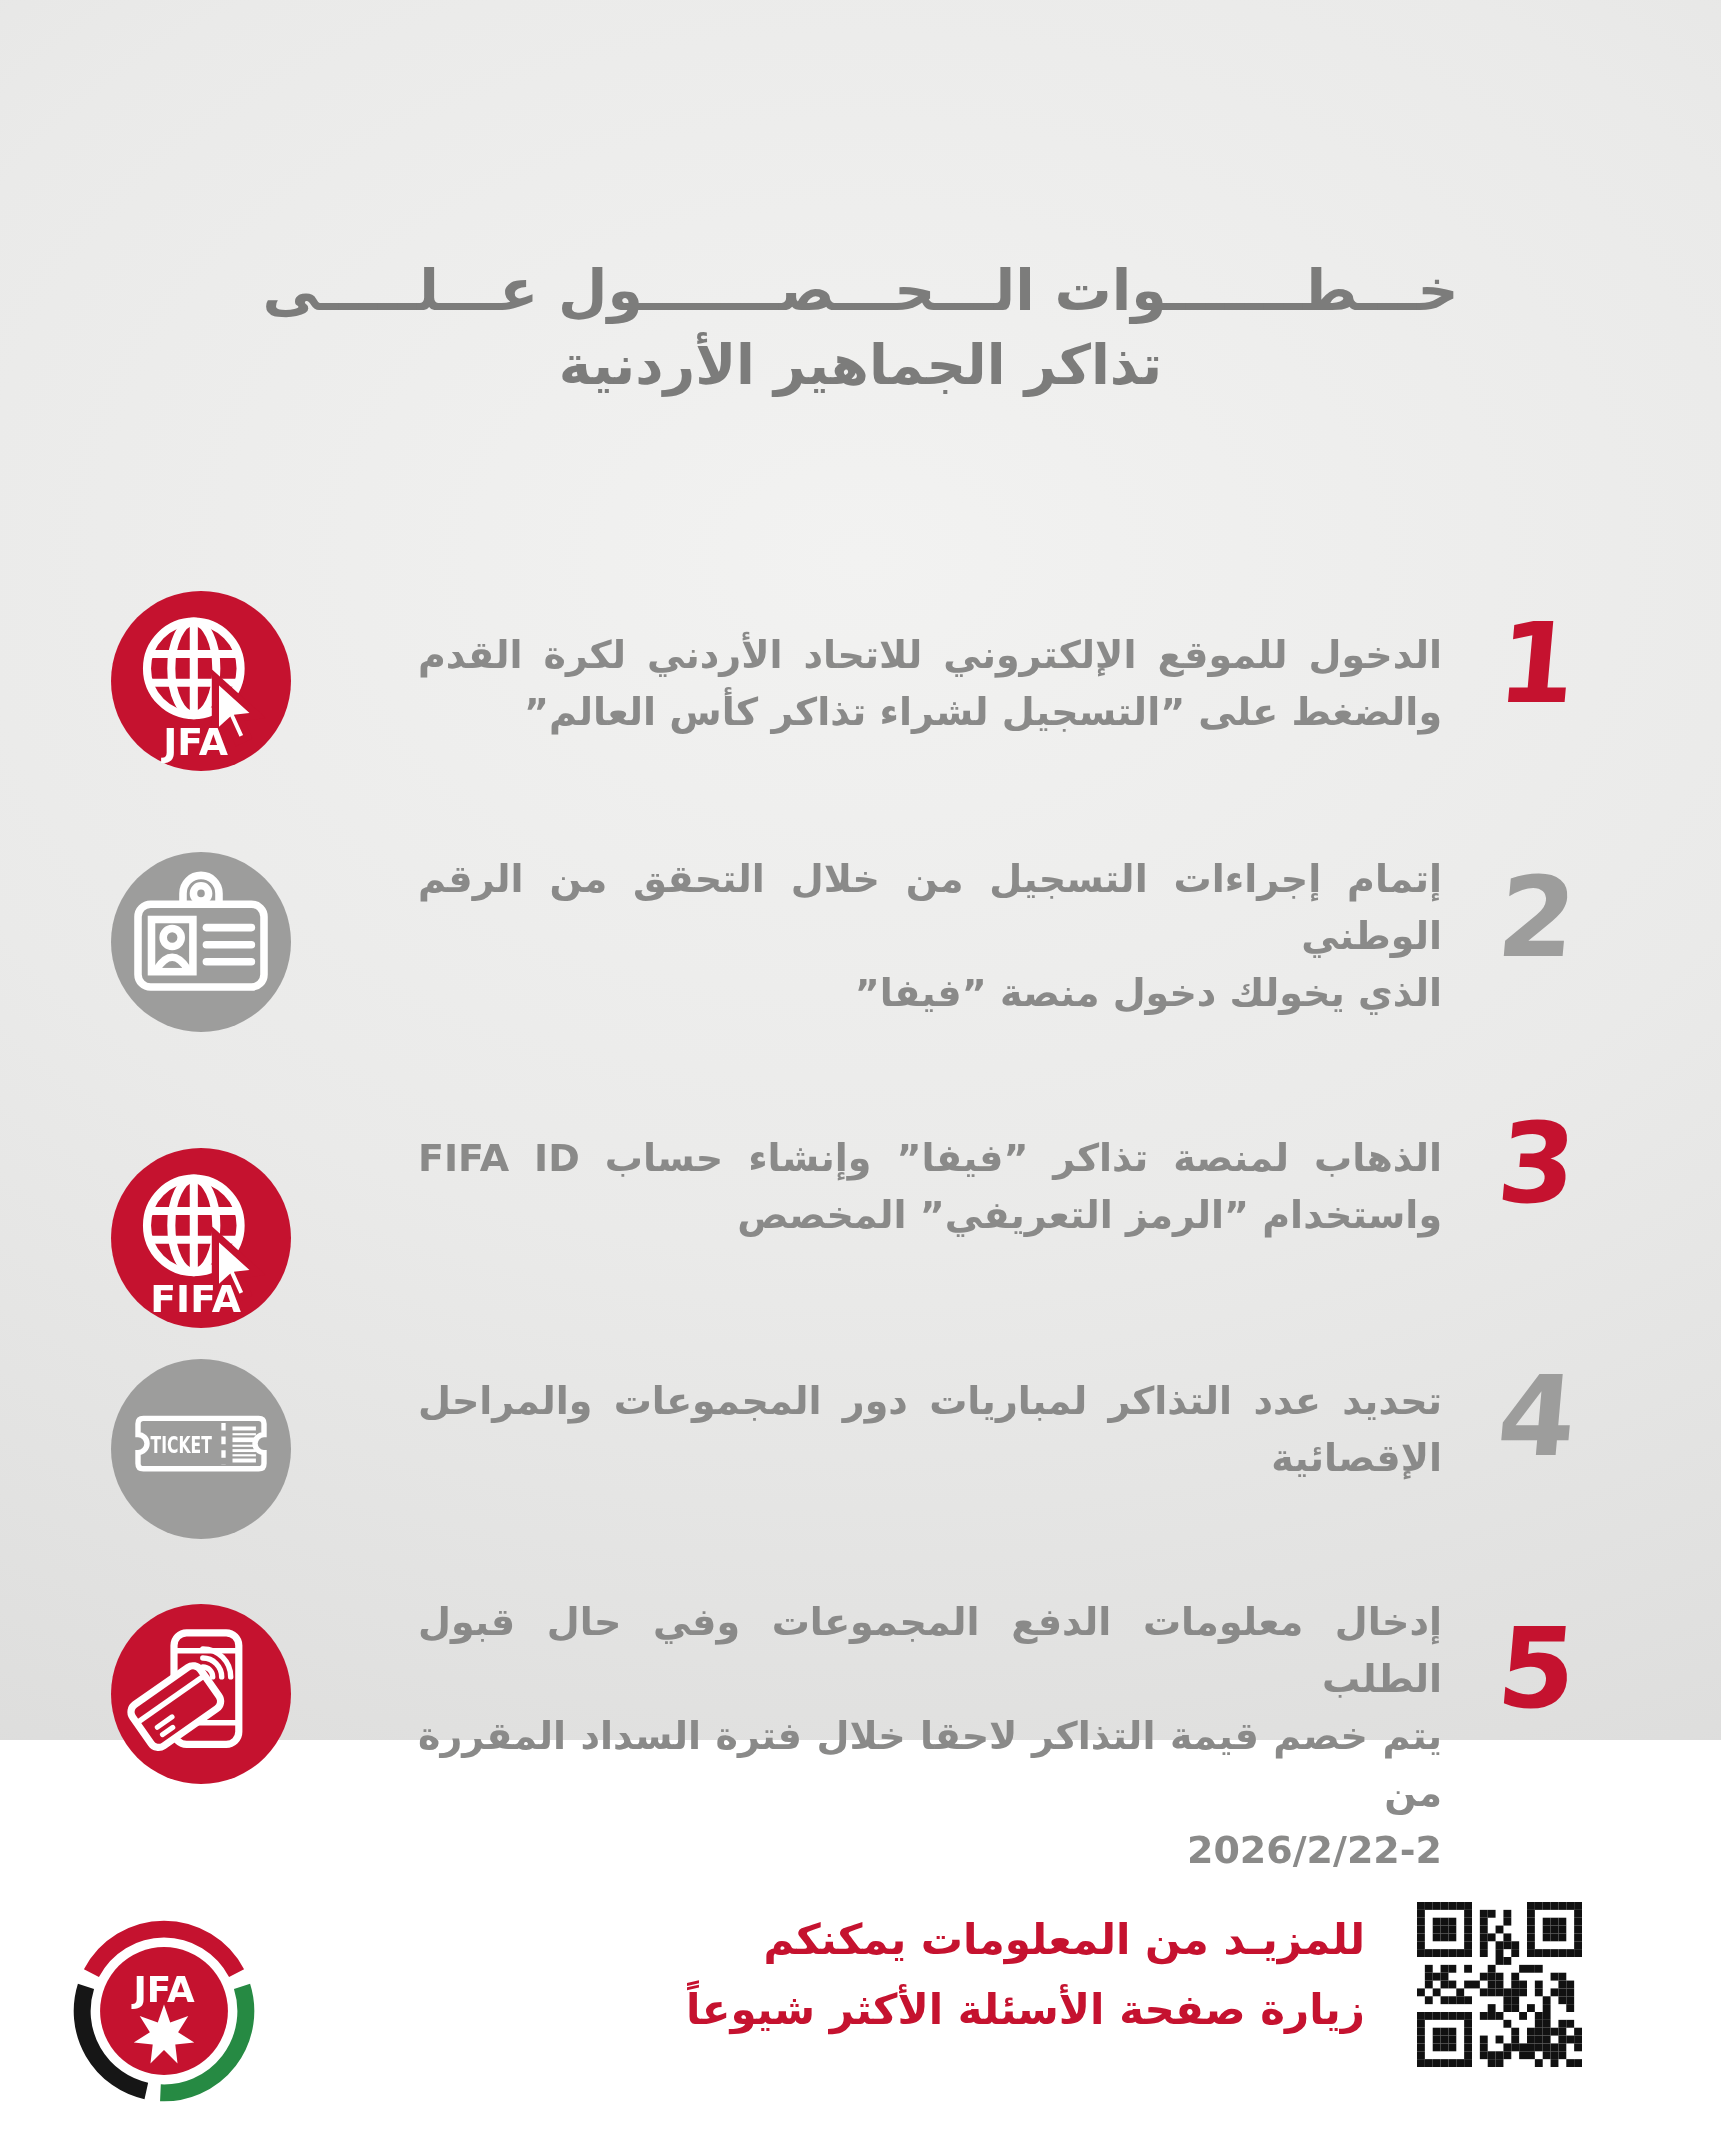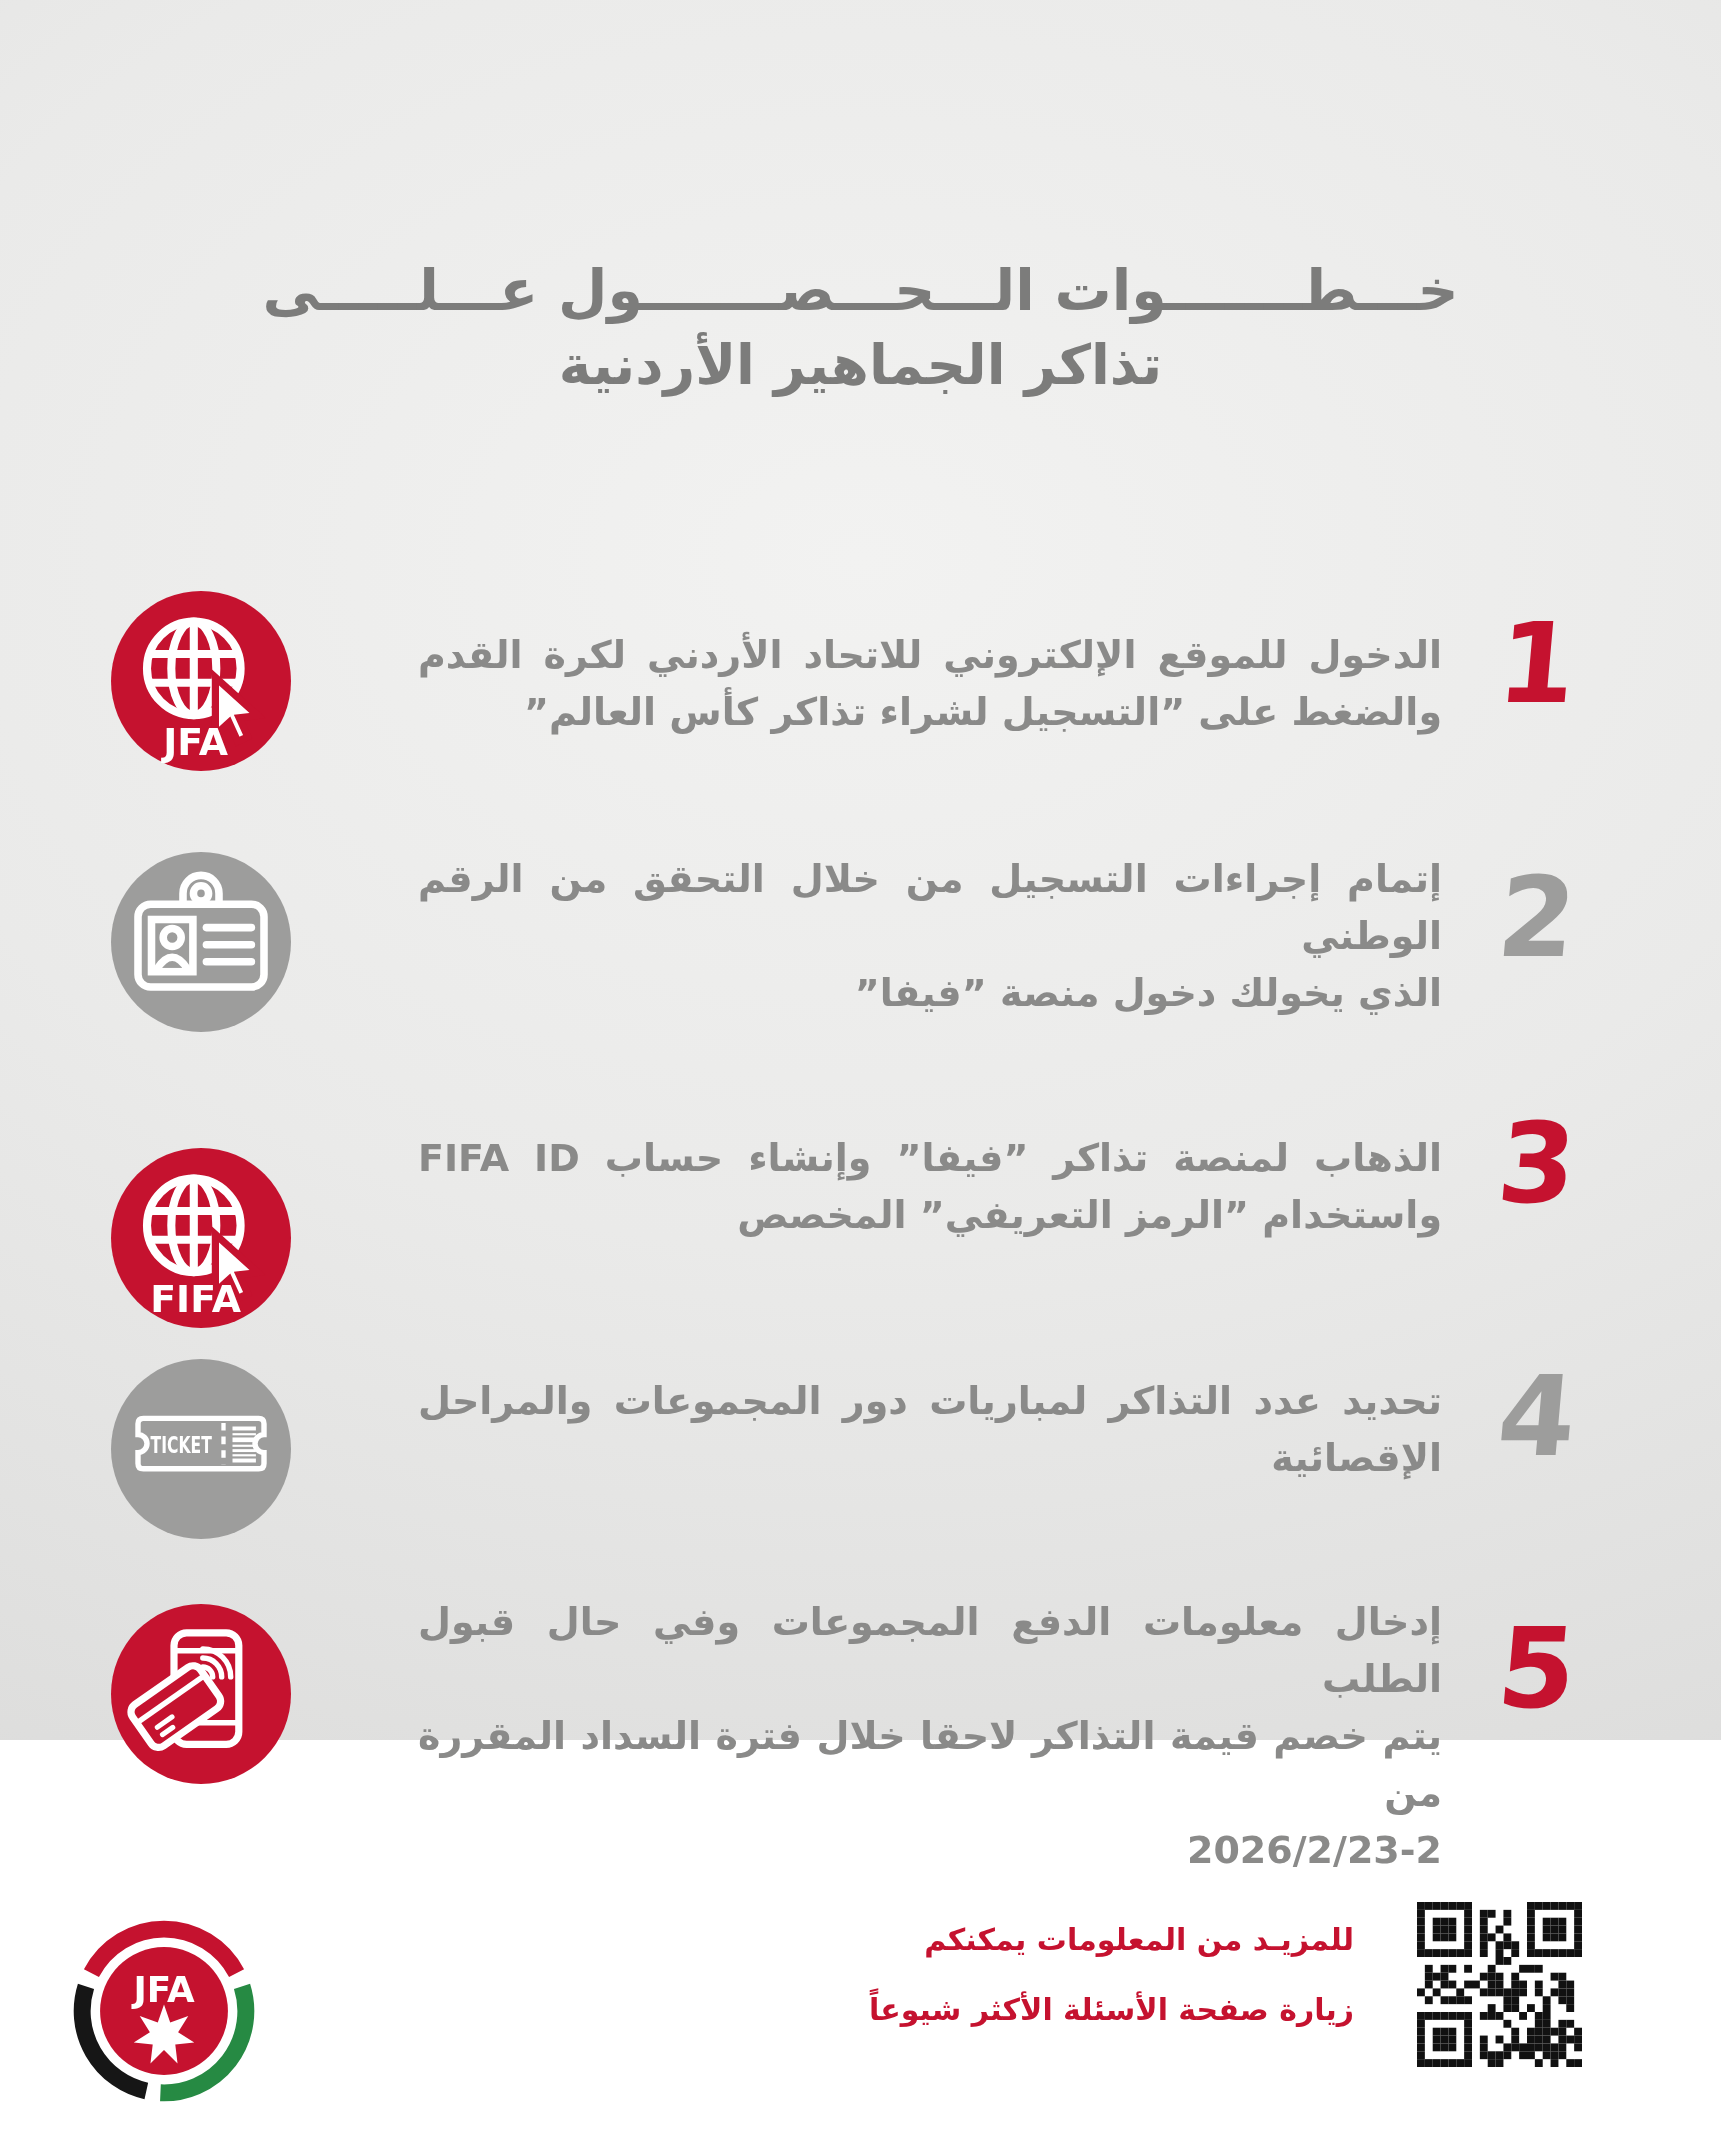--- a/index.html
+++ b/index.html
@@ -21,22 +21,22 @@
   .t1{top:616px}.t2{top:840px}.t3{top:1119px}.t4{top:1362px}.t5{top:1583px}
   .ln{display:block;text-align:right;}
   .ln.just{text-align:justify;text-align-last:justify;}
   .step-num{position:absolute;left:1476px;width:122px;text-align:center;
     font-size:111px;line-height:103px;font-weight:bold;transform:skewX(-5deg);}
   .step-num.red{color:var(--red);}
   .step-num.gray{color:var(--gray);}
   .n1{top:612px}.n2{top:866px}.n3{top:1112px}.n4{top:1365px}.n5{top:1617px}
   
   .jfa-logo{position:absolute;left:70px;top:1917px;width:188px;height:188px;}
-  .footer-text{position:absolute;right:367px;top:1905px;width:749px;direction:rtl;
-    text-align:right;color:var(--red);font-weight:bold;font-size:30px;line-height:70px;}
+  .footer-text{position:absolute;right:356px;top:1905px;width:749px;direction:rtl;
+    text-align:right;color:var(--red);font-weight:bold;font-size:42px;line-height:70px;}
   .qr-box{position:absolute;left:1395px;top:1879px;width:208px;height:210px;background:#ffffff;
     display:flex;align-items:center;justify-content:center;}
   .qr-box svg{width:165px;height:165px;}
 </style>
 </head>
 <body>
 
 <div class="page">
 
   <header class="title-block">
@@ -148,21 +148,21 @@
           <rect x="-23" y="-14" width="46" height="28" rx="5" fill="var(--red)" stroke="#ffffff" stroke-width="4"></rect>
           <line x1="-23" y1="-5" x2="23" y2="-5" stroke="#ffffff" stroke-width="3"></line>
           <line x1="-15" y1="3.5" x2="-5" y2="3.5" stroke="#ffffff" stroke-width="2.8" stroke-linecap="round"></line>
           <line x1="-15" y1="8.5" x2="-8" y2="8.5" stroke="#ffffff" stroke-width="2.8" stroke-linecap="round"></line>
         </g>
       </svg>
     </div>
     <p class="step-text t5">
       <span class="ln just">إدخال معلومات الدفع المجموعات وفي حال قبول الطلب</span>
       <span class="ln just">يتم خصم قيمة التذاكر لاحقا خلال فترة السداد المقررة من</span>
-      <span class="ln">⁦2026/2/23-2⁩</span>
+      <span class="ln">⁦2026/2/22-2⁩</span>
     </p>
     <div class="step-num red n5">5</div>
   </section>
 
   <footer>
     <div class="jfa-logo">
       <svg viewBox="0 0 100 100">
         <circle cx="50" cy="50" r="49" fill="#ffffff"></circle>
         <g fill="none" stroke-width="9">
           <path d="M11.4 29.9 A43.5 43.5 0 0 1 88.6 29.9" stroke="var(--red)"></path>

